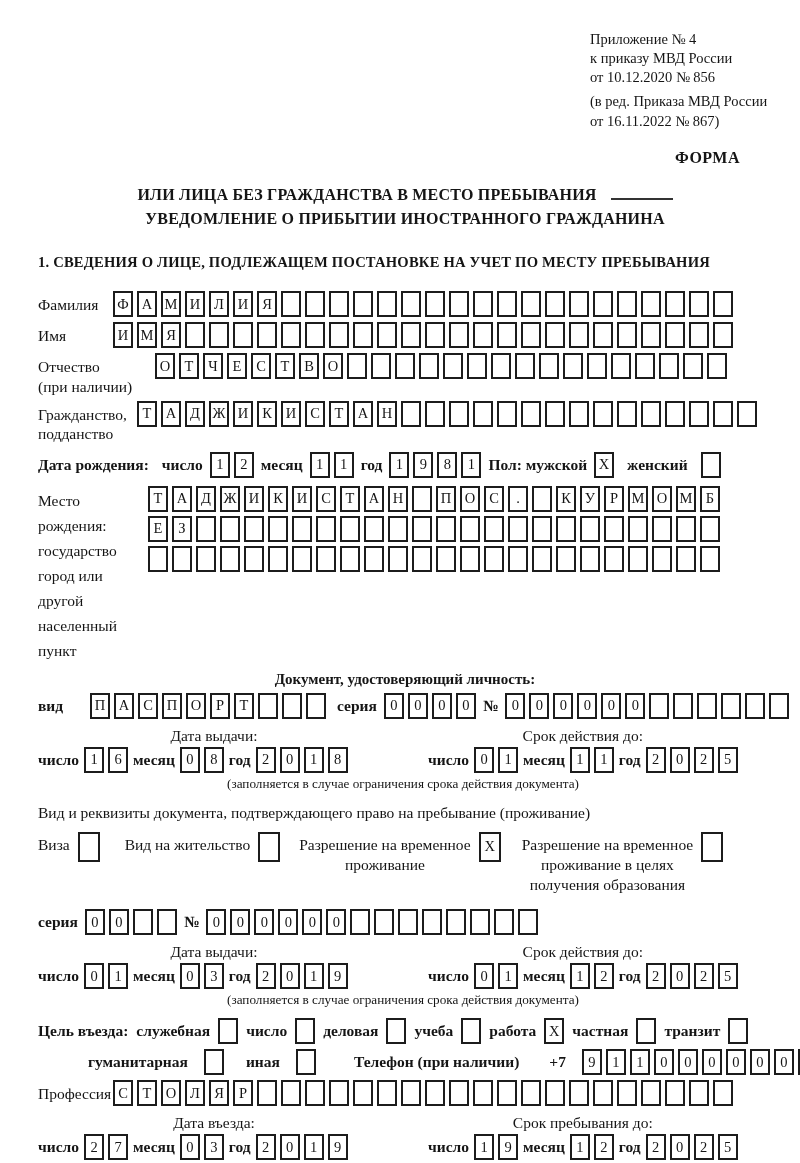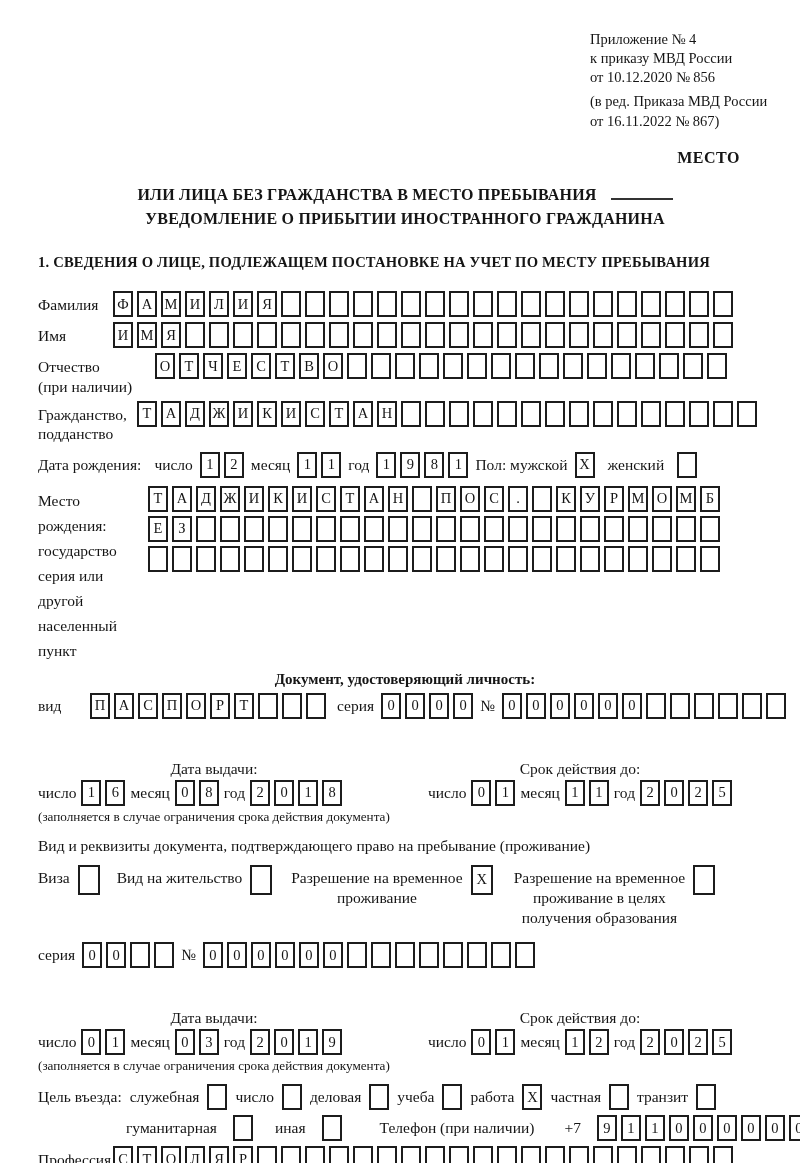--- a/index.html
+++ b/index.html
@@ -14,32 +14,32 @@
   .blankline{display:inline-block;width:62px;border-bottom:2px solid #333;margin-left:14px;vertical-align:baseline;}
   .sec1{margin-top:22px;text-align:left;font-weight:bold;font-size:14.6px;letter-spacing:.2px;}
 
   
   .frow{display:flex;align-items:flex-start;margin-top:5px;}
   .flabel{font-size:15.5px;line-height:1.25;padding-top:4px;flex:none;}
   .w75{width:75px;} .w117{width:117px;} .w99{width:99px;} .w110{width:110px;} .w45{width:45px;}
   .cells{display:flex;gap:4px;flex:none;}
   .cell{box-sizing:border-box;flex:none;width:20px;height:26px;border:2px solid #1c1c1c;display:inline-flex;align-items:center;justify-content:center;font-size:14.5px;background:#fff;}
   .stack3 .cells{margin-bottom:4px;}
-  .inlbl{font-size:15.5px;line-height:26px;flex:none;}
+  .inlbl{font-size:15.5px;line-height:26px;flex:none;font-weight:bold;}
   .mt8{margin-top:8px;}
 
   
   .dategrp{display:flex;margin-top:8px;}
-  .datecol{display:flex;flex-direction:column;margin-top:33px;}
+  .datecol{display:flex;flex-direction:column;}
   .datecol.left{width:352px;}
   .datecol.right{margin-left:38px;}
   .datehead{text-align:center;font-size:15.5px;margin-bottom:2px;}
   .dateline{display:flex;align-items:center;gap:5px;}
   .dateline .inlbl{line-height:26px;}
-  .note{font-size:13.2px;text-align:left;margin-top:3px;margin-right:4px;}
+  .note{font-size:13.2px;text-align:center;margin-top:3px;margin-right:4px;}
 
   
   .optrow{display:flex;align-items:flex-start;margin-top:8px;gap:9px;flex-wrap:nowrap;}
   .opt{display:flex;align-items:flex-start;gap:8px;}
   .opt .olabel{font-size:15.5px;line-height:1.3;white-space:pre-line;text-align:center;padding-top:3px;}
   .big .cell{width:22px;height:30px;}
 
   .dochead{text-align:center;font-weight:bold;font-size:15px;margin-top:8px;}
   .intro{font-size:15.5px;margin-top:9px;line-height:1.5;}
 </style>
@@ -50,21 +50,21 @@
 
   <div class="annex">
     <div>Приложение № 4</div>
     <div>к приказу МВД России</div>
     <div>от 10.12.2020 № 856</div>
     <div class="gap"></div>
     <div>(в ред. Приказа МВД России</div>
     <div>от 16.11.2022 № 867)</div>
   </div>
 
-  <div class="forma">МЕСТО</div>
+  <div class="forma">ФОРМА</div>
 
   <div class="title">
     <div>
       <span>ИЛИ ЛИЦА БЕЗ ГРАЖДАНСТВА В МЕСТО ПРЕБЫВАНИЯ</span><span class="blankline"></span>
     </div>
     <div>УВЕДОМЛЕНИЕ О ПРИБЫТИИ ИНОСТРАННОГО ГРАЖДАНИНА</div>
   </div>
 
   <div class="sec1">1. СВЕДЕНИЯ О ЛИЦЕ, ПОДЛЕЖАЩЕМ ПОСТАНОВКЕ НА УЧЕТ ПО МЕСТУ ПРЕБЫВАНИЯ</div>
 
@@ -226,21 +226,21 @@
     <span class="inlbl" style="margin-left:6px;">женский</span>
     <span class="cells" style="margin-left:6px;">
         <span class="cell"></span>
       </span>
   </div>
 
   <div class="frow mt8">
     <div class="flabel w110" style="line-height:25px;padding-top:2px;">
       <div>Место рождения:</div>
       <div>государство</div>
-      <div>серия или другой</div>
+      <div>город или другой</div>
       <div>населенный пункт</div>
     </div>
     <div class="stack3">
       <div class="cells">
           <span class="cell">Т</span>
           <span class="cell">А</span>
           <span class="cell">Д</span>
           <span class="cell">Ж</span>
           <span class="cell">И</span>
           <span class="cell">К</span>
@@ -410,21 +410,21 @@
     <div>Вид и реквизиты документа, подтверждающего право на пребывание (проживание)</div>
   </div>
 
   <div class="optrow big">
     <div class="opt">
       <span class="olabel">Виза</span>
       <span class="cells">
           <span class="cell"></span>
         </span>
     </div>
-    <div class="opt" style="margin-left:8px;">
+    <div class="opt" style="margin-left:16px;">
       <span class="olabel">Вид на жительство</span>
       <span class="cells">
           <span class="cell"></span>
         </span>
     </div>
     <div class="opt" style="margin-left:10px;">
       <span class="olabel">Разрешение на временное
 проживание</span>
       <span class="cells">
           <span class="cell">X</span>
@@ -540,21 +540,21 @@
     <span class="inlbl">частная</span>
     <span class="cells">
         <span class="cell"></span>
       </span>
     <span class="inlbl">транзит</span>
     <span class="cells">
         <span class="cell"></span>
       </span>
   </div>
 
-  <div class="frow" style="align-items:center;gap:16px;margin-left:88px;">
+  <div class="frow" style="align-items:center;gap:16px;margin-left:50px;">
     <span class="inlbl">гуманитарная</span>
     <span class="cells">
         <span class="cell"></span>
       </span>
     <span class="inlbl" style="margin-left:6px;">иная</span>
     <span class="cells">
         <span class="cell"></span>
       </span>
     <span class="inlbl" style="margin-left:22px;">Телефон (при наличии)</span>
     <span class="inlbl" style="margin-left:14px;">+7</span>

